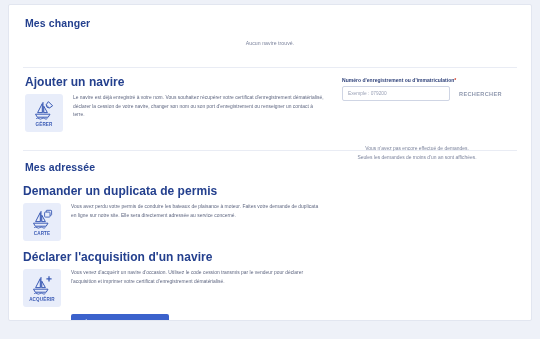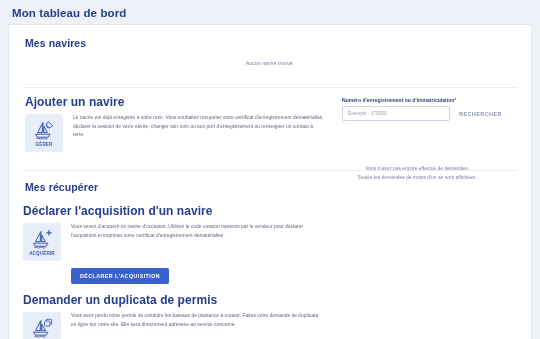--- a/index.html
+++ b/index.html
@@ -205,26 +205,25 @@
   }
 
   .sec { padding-top: 9px; }
   .sec:first-child { padding-top: 6px; }
 </style>
 </head>
 <body>
 
 <div class="page">
 
-  <div class="page-title">Mon tableau de bord</div>
 
   <div class="card">
 
     <div class="navires-head">
-      <div class="section-title">Mes navires</div>
+      <div class="section-title">Mes changer</div>
     </div>
 
     <div class="empty-vessels">Aucun navire trouvé.</div>
 
     <div class="hr"></div>
 
     <div class="block">
       <div class="block-title">Ajouter un navire</div>
       <div class="block-row">
         <div class="icon-tile">
@@ -252,26 +251,48 @@
       <div class="search-row">
         <input class="search-input" type="text" placeholder="Exemple : 079200" value="" style="">
         <button class="search-btn">RECHERCHER</button>
       </div>
     </div>
 
     <div class="hr" style="margin-top:18px;"></div>
 
     <div class="demarches-wrap">
       <div class="demarches-head">
-        <div class="section-title">Mes récupérer</div>
+        <div class="section-title">Mes adressée</div>
       </div>
 
       <div class="right-notes">
         <div class="right-note">Vous n'avez pas encore effectué de demandes.</div>
         <div class="right-note">Seules les demandes de moins d'un an sont affichées.</div>
+      </div>
+
+      <div class="sec">
+        <div class="block-title">Demander un duplicata de permis</div>
+        <div class="block-row">
+          <div class="icon-tile">
+            <svg width="24" height="22" viewBox="0 0 24 22" aria-hidden="true">
+              <path d="M11 3 L11 14" stroke="#3b5bb5" stroke-width="1" fill="none"></path>
+              <path d="M10.3 4.5 L5.6 13.6 L10.3 13.6 Z" fill="none" stroke="#3b5bb5" stroke-width="1"></path>
+              <path d="M11.8 7.2 L15.4 13.6 L11.8 13.6 Z" fill="none" stroke="#3b5bb5" stroke-width="1"></path>
+              <path d="M3.5 15.2 L18 15.2 L16.2 18.2 L5.3 18.2 Z" fill="none" stroke="#3b5bb5" stroke-width="1"></path>
+              <path d="M4.2 19.6 q1.4 -1.1 2.8 0 q1.4 1.1 2.8 0 q1.4 -1.1 2.8 0 q1.4 1.1 2.8 0" stroke="#3b5bb5" stroke-width="0.9" fill="none"></path>
+              <rect x="16.2" y="2.3" width="5.4" height="5" rx="0.7" fill="none" stroke="#3b5bb5" stroke-width="0.9"></rect>
+              <rect x="14.6" y="4.1" width="5.4" height="5" rx="0.7" fill="#e8edfa" stroke="#3b5bb5" stroke-width="0.9"></rect>
+            </svg>
+            <span class="icon-tile-label">CARTE</span>
+          </div>
+          <div class="block-body">
+            <div class="block-desc">Vous avez perdu votre permis de conduire les bateaux de plaisance à moteur. Faites votre demande de duplicata en ligne sur notre site. Elle sera directement adressée au service concerné.</div>
+          </div>
+        </div>
+
       </div>
 
       <div class="sec">
         <div class="block-title">Déclarer l'acquisition d'un navire</div>
         <div class="block-row">
           <div class="icon-tile">
             <svg width="24" height="22" viewBox="0 0 24 22" aria-hidden="true">
               <path d="M11 3 L11 14" stroke="#3b5bb5" stroke-width="1" fill="none"></path>
               <path d="M10.3 4.5 L5.6 13.6 L10.3 13.6 Z" fill="none" stroke="#3b5bb5" stroke-width="1"></path>
               <path d="M11.8 7.2 L15.4 13.6 L11.8 13.6 Z" fill="none" stroke="#3b5bb5" stroke-width="1"></path>
@@ -281,37 +302,15 @@
             </svg>
             <span class="icon-tile-label">ACQUÉRIR</span>
           </div>
           <div class="block-body">
             <div class="block-desc">Vous venez d'acquérir un navire d'occasion. Utilisez le code cession transmis par le vendeur pour déclarer l'acquisition et imprimer votre certificat d'enregistrement dématérialisé.</div>
           </div>
         </div>
         <button class="action-btn">DÉCLARER L'ACQUISITION</button>
       </div>
 
-      <div class="sec">
-        <div class="block-title">Demander un duplicata de permis</div>
-        <div class="block-row">
-          <div class="icon-tile">
-            <svg width="24" height="22" viewBox="0 0 24 22" aria-hidden="true">
-              <path d="M11 3 L11 14" stroke="#3b5bb5" stroke-width="1" fill="none"></path>
-              <path d="M10.3 4.5 L5.6 13.6 L10.3 13.6 Z" fill="none" stroke="#3b5bb5" stroke-width="1"></path>
-              <path d="M11.8 7.2 L15.4 13.6 L11.8 13.6 Z" fill="none" stroke="#3b5bb5" stroke-width="1"></path>
-              <path d="M3.5 15.2 L18 15.2 L16.2 18.2 L5.3 18.2 Z" fill="none" stroke="#3b5bb5" stroke-width="1"></path>
-              <path d="M4.2 19.6 q1.4 -1.1 2.8 0 q1.4 1.1 2.8 0 q1.4 -1.1 2.8 0 q1.4 1.1 2.8 0" stroke="#3b5bb5" stroke-width="0.9" fill="none"></path>
-              <rect x="16.2" y="2.3" width="5.4" height="5" rx="0.7" fill="none" stroke="#3b5bb5" stroke-width="0.9"></rect>
-              <rect x="14.6" y="4.1" width="5.4" height="5" rx="0.7" fill="#e8edfa" stroke="#3b5bb5" stroke-width="0.9"></rect>
-            </svg>
-            <span class="icon-tile-label">CARTE</span>
-          </div>
-          <div class="block-body">
-            <div class="block-desc">Vous avez perdu votre permis de conduire les bateaux de plaisance à moteur. Faites votre demande de duplicata en ligne sur notre site. Elle sera directement adressée au service concerné.</div>
-          </div>
-        </div>
-
-      </div>
-
     </div>
   </div>
 </div>
 
 </body></html>

